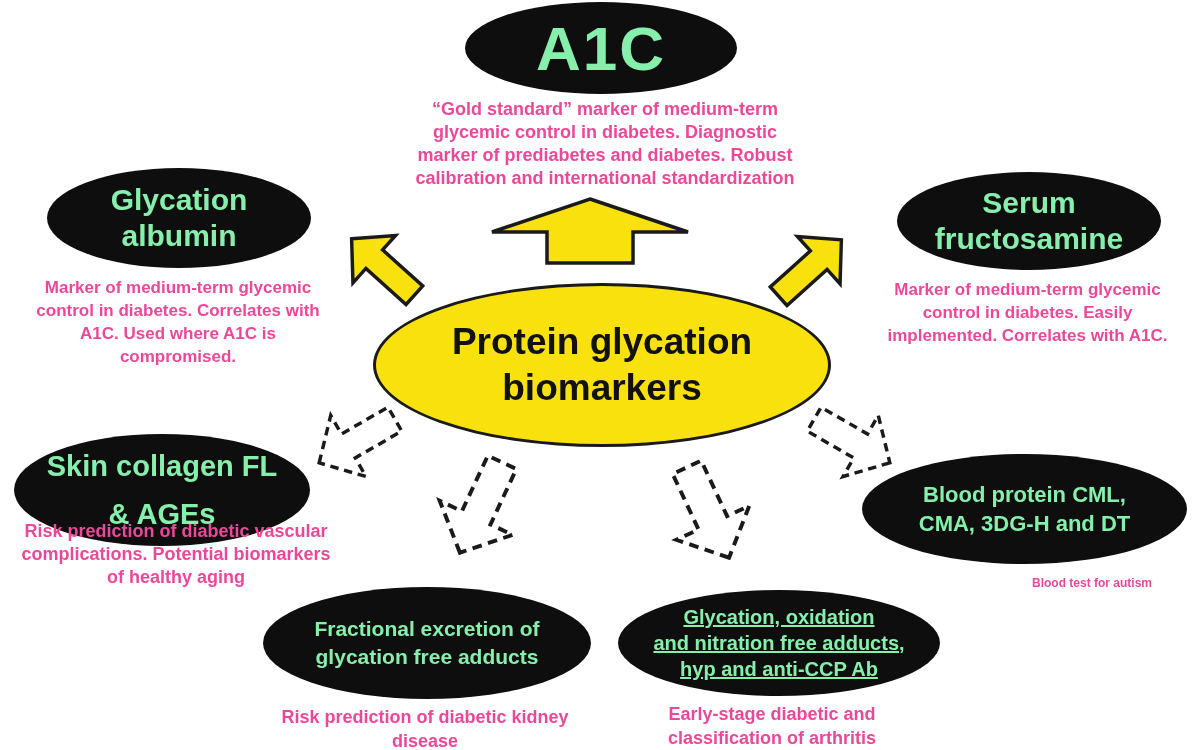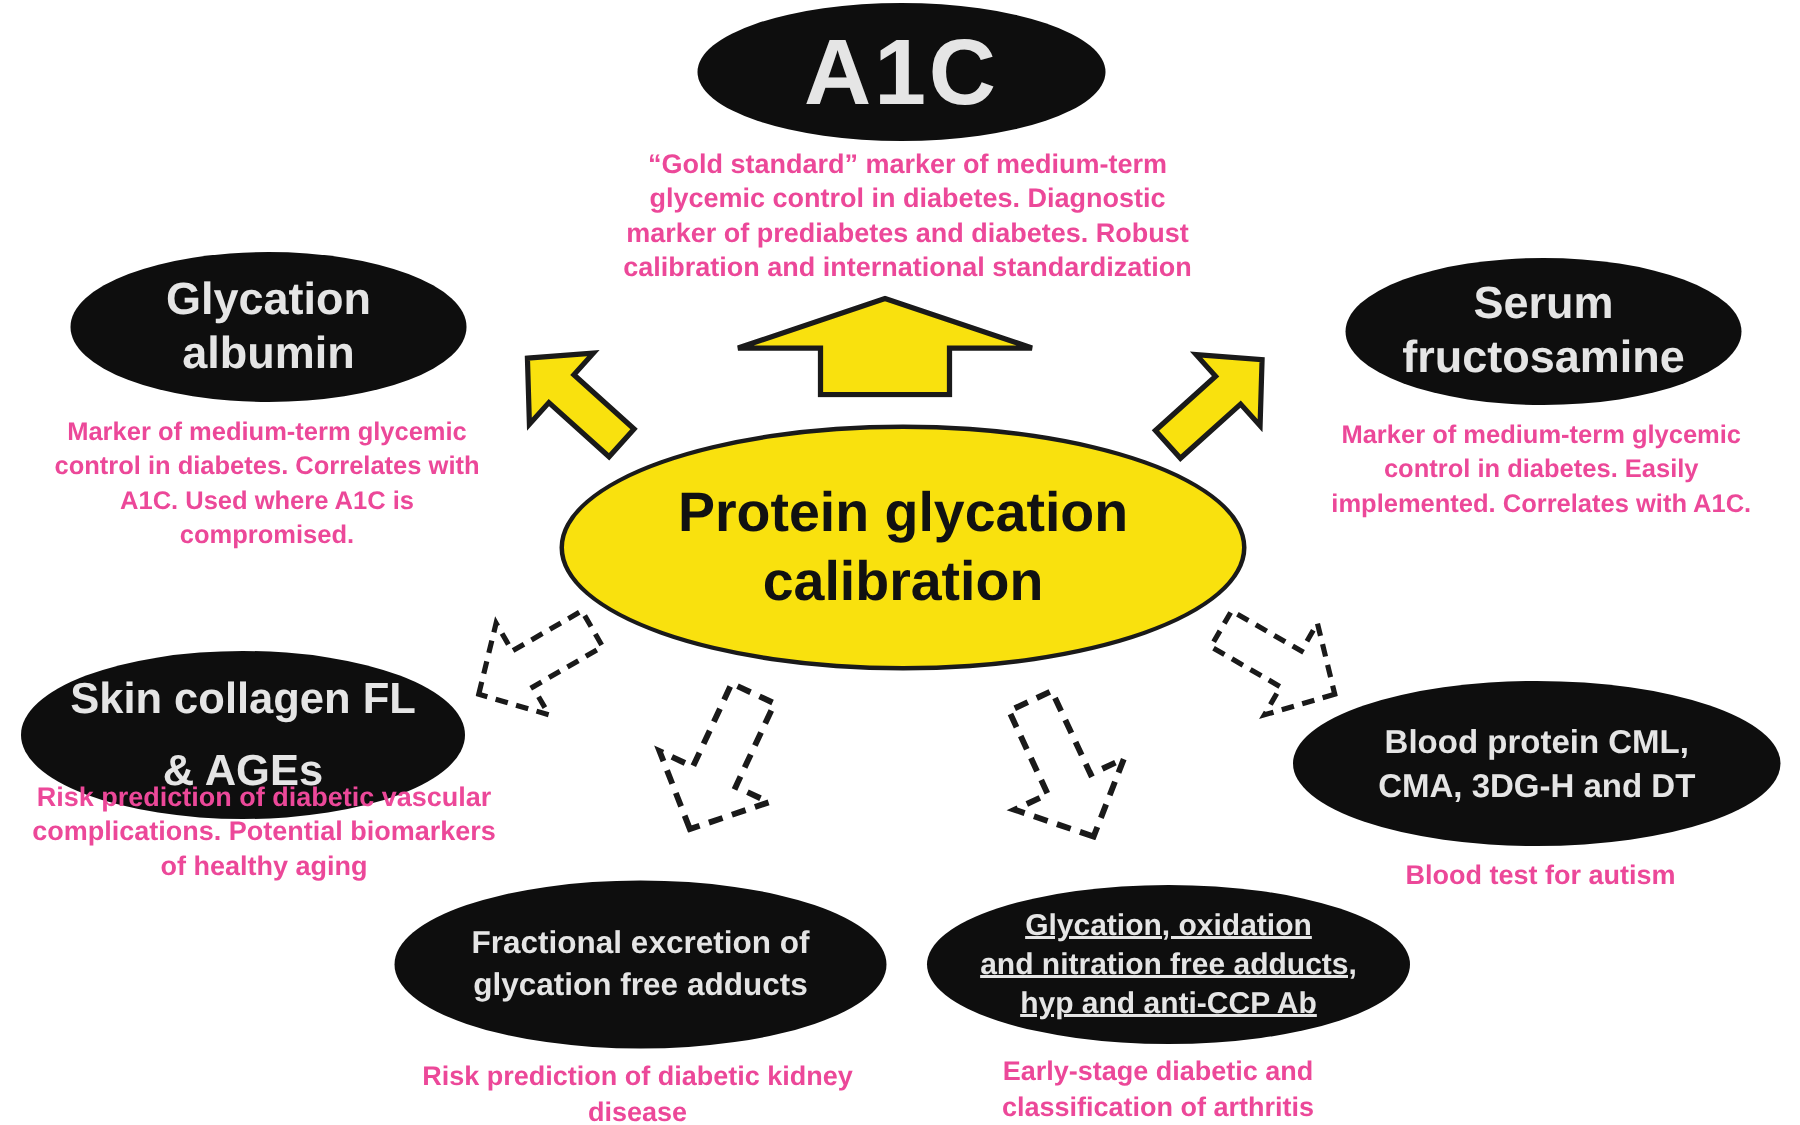--- a/index.html
+++ b/index.html
@@ -4,21 +4,21 @@
 <style>
   html,body{margin:0;padding:0;}
   body{
     width:1200px;height:750px;position:relative;overflow:hidden;
     background:#ffffff;
     font-family:"Liberation Sans","DejaVu Sans",sans-serif;
     font-weight:bold;color:#1a1a1a;
   }
   .node{
     position:absolute;border-radius:50%;
-    background:#0e0e0e;color:#e5e5e5;
+    background:#0e0e0e;color:#86efac;
     display:flex;align-items:center;justify-content:center;
     text-align:center;white-space:pre-line;
   }
   .node.center-node{
     background:#F9E10E;color:#111111;border:3px solid #1a1a1a;box-sizing:border-box;
   }
   .desc{
     position:absolute;text-align:center;white-space:pre-line;
     color:#ec4899;line-height:23px;font-size:17px;
   }
@@ -30,21 +30,21 @@
   #node-center       {left:373px;top:283px;width:458px;height:164px;font-size:37px;line-height:46px;}
   #node-skin         {left:14px; top:434px;width:296px;height:112px;font-size:29px;line-height:48px;}
   #node-plasma       {left:862px;top:454px;width:325px;height:110px;font-size:22px;line-height:29px;}
   #node-fractional   {left:263px;top:587px;width:328px;height:112px;font-size:21px;line-height:28px;}
   #node-glycox       {left:618px;top:590px;width:322px;height:106px;font-size:20px;line-height:26px;text-decoration:underline;}
   
   #desc-a1c        {left:355px;top:98px; width:500px;font-size:18px;}
   #desc-glycated   {left:3px;  top:276px;width:350px;}
   #desc-serum      {left:850px;top:278px;width:355px;}
   #desc-skin       {left:0px;  top:520px;width:352px;font-size:18px;}
-  #desc-plasma     {left:902px;top:572px;width:250px;font-size:18px;}
+  #desc-plasma     {left:902px;top:572px;width:250px;font-size:12px;text-align:right;}
   #desc-fractional {left:247px;top:705px;width:356px;font-size:18px;line-height:24px;}
   #desc-glycox     {left:632px;top:702px;width:280px;font-size:18px;line-height:24px;}
   
   #arrow-up        {left:489px;top:197px;width:202px;height:68px;}
   #arrow-yellow-left {left:345px;top:222px;width:76px;height:90px;transform:rotate(-48deg);}
   #arrow-yellow-right{left:772px;top:223px;width:76px;height:90px;transform:rotate(48deg);}
   #arrow-dashed-1  {left:311px;top:395px;width:92px;height:92px; transform:rotate(240deg);}
   #arrow-dashed-2  {left:435px;top:455px;width:92px;height:105px;transform:rotate(205deg);}
   #arrow-dashed-3  {left:662px;top:460px;width:92px;height:105px;transform:rotate(155deg);}
   #arrow-dashed-4  {left:806px;top:395px;width:92px;height:92px; transform:rotate(120deg);}
@@ -73,21 +73,21 @@
 <div class="node" id="node-serum">
   <span>Serum
 fructosamine</span>
 </div>
 <div class="desc" id="desc-serum">Marker of medium-term  glycemic
 control in diabetes. Easily
 implemented.  Correlates with A1C.</div>
 
 <div class="node center-node" id="node-center">
   <span>Protein glycation
-calibration</span>
+biomarkers</span>
 </div>
 
 <div class="node" id="node-skin">
   <span>Skin collagen FL
 &amp; AGEs</span>
 </div>
 <div class="desc" id="desc-skin">Risk prediction of diabetic vascular
 complications. Potential biomarkers
 of healthy aging</div>
 

